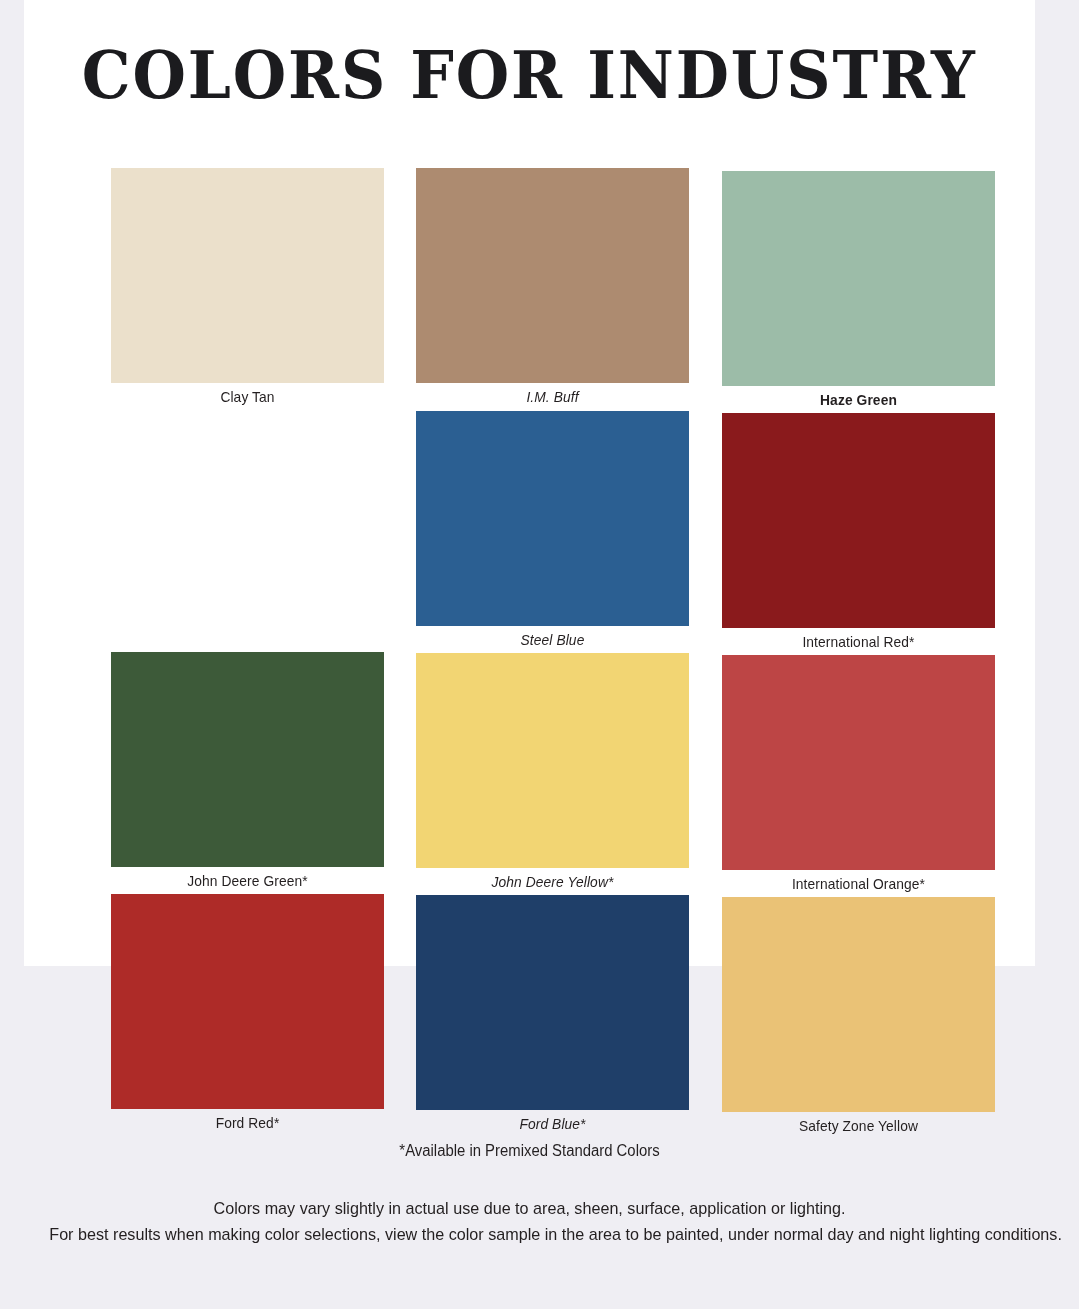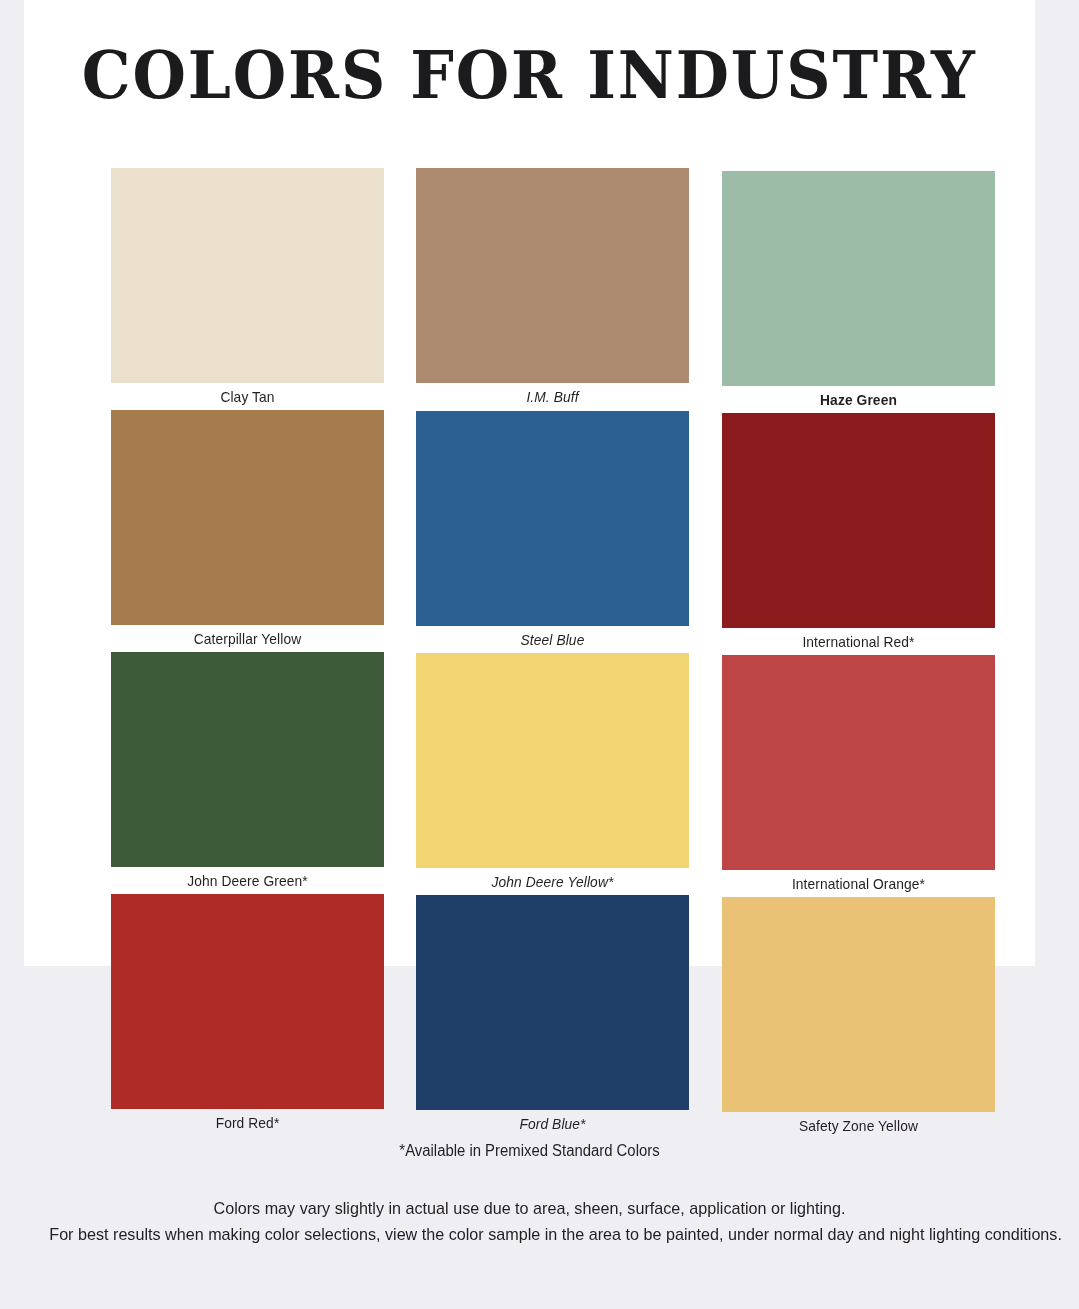--- a/index.html
+++ b/index.html
@@ -151,24 +151,20 @@
         <span class="swatch-chip" style="background:#ad8b70;"></span>
         <span class="swatch-label">I.M. Buff</span>
       </div>
       <div class="swatch-cell col-2">
         <span class="swatch-chip" style="background:#9cbca8;"></span>
         <span class="swatch-label">Haze Green</span>
       </div>
     </div>
 
     <div class="swatch-row r1">
-      <div class="swatch-cell col-0">
-        <span class="swatch-chip" style="background:#a67c4e;"></span>
-        <span class="swatch-label">Caterpillar Yellow</span>
-      </div>
       <div class="swatch-cell col-1">
         <span class="swatch-chip" style="background:#2b5f92;"></span>
         <span class="swatch-label">Steel Blue</span>
       </div>
       <div class="swatch-cell col-2">
         <span class="swatch-chip" style="background:#8a1a1c;"></span>
         <span class="swatch-label">International Red*</span>
       </div>
     </div>
 

